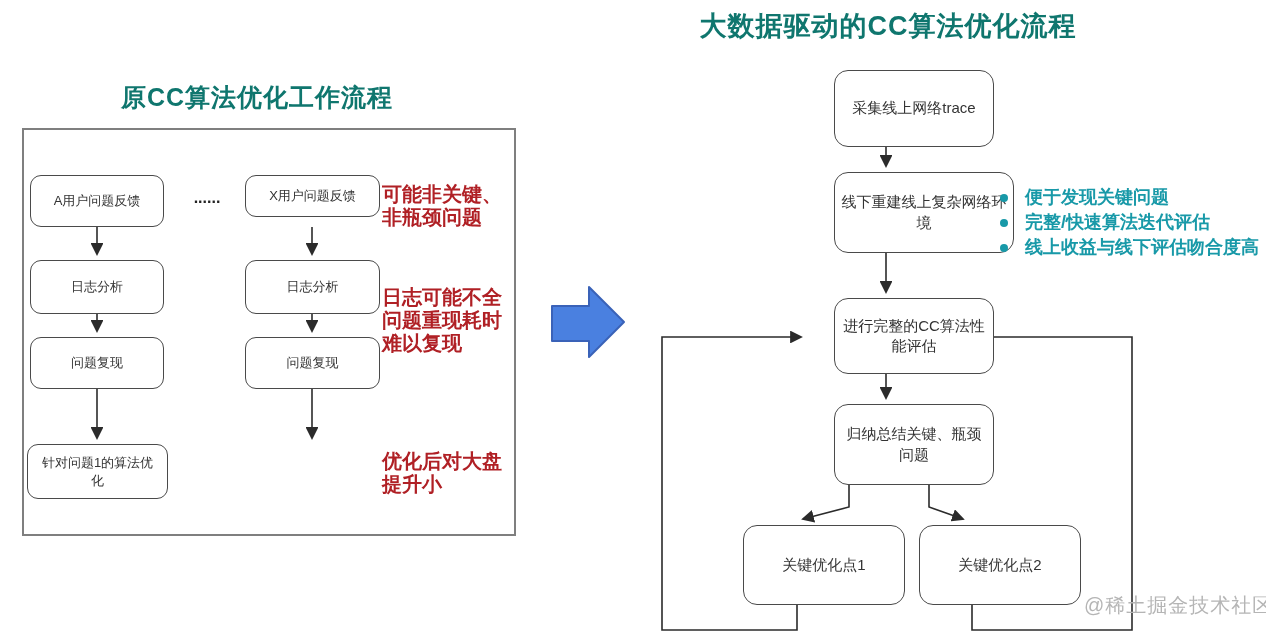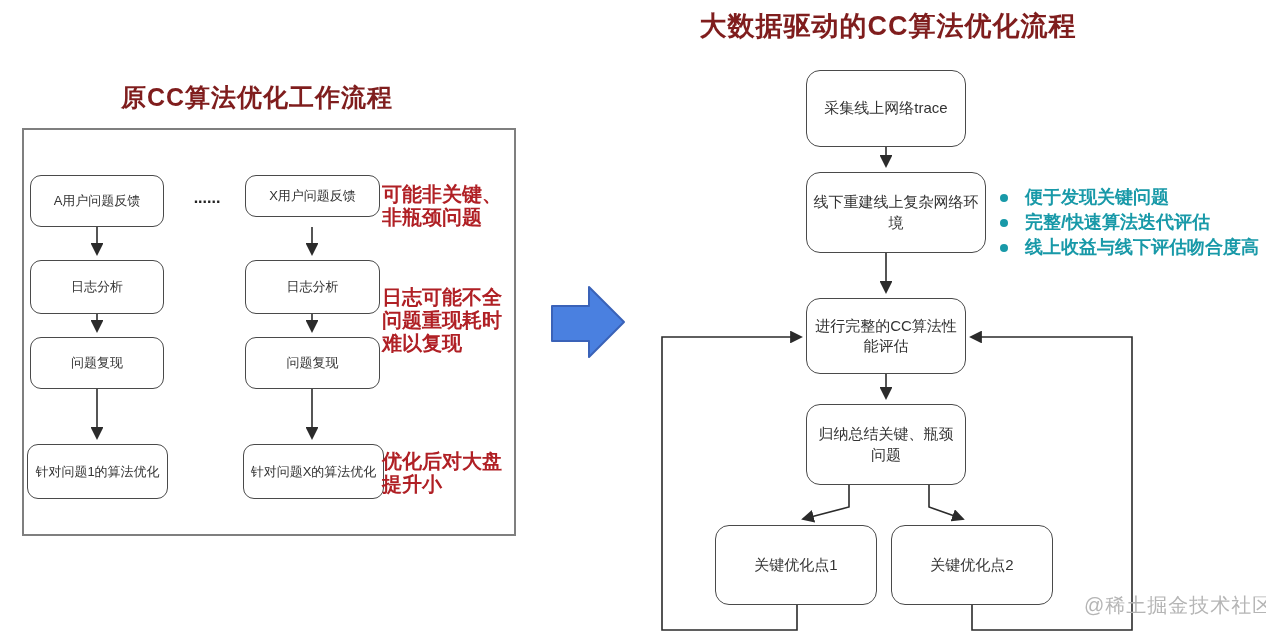--- a/index.html
+++ b/index.html
@@ -2,36 +2,36 @@
 <html><head>
 <meta charset="utf-8">
 <style>
   html,body{margin:0;padding:0;background:#ffffff;}
   .canvas{
     position:relative;width:1266px;height:637px;background:#ffffff;overflow:hidden;
     font-family:"Liberation Sans","DejaVu Sans",sans-serif;color:#333;
   }
   .layer{position:absolute;left:0;top:0;}
   .flow-title{
-    position:absolute;text-align:center;font-weight:bold;color:#7f1d1d;
+    position:absolute;text-align:center;font-weight:bold;color:#0f766e;
     letter-spacing:1px;
   }
   .left-title{left:90px;top:81px;width:334px;font-size:25px;}
   .right-title{left:690px;top:8px;width:396px;font-size:27px;}
   .panel{
     position:absolute;left:22px;top:128px;width:494px;height:408px;
     border:2px solid #7f7f7f;box-sizing:border-box;background:transparent;
   }
   .step{
     position:absolute;box-sizing:border-box;background:#fff;
     border:1.6px solid #4a4a4a;display:flex;align-items:center;justify-content:center;
     text-align:center;line-height:1.35;
   }
-  .step.sm{border-radius:11px;font-size:13px;padding:3px;}
-  .step.lg{border-radius:14px;font-size:15px;padding:12px 6px;}
+  .step.sm{border-radius:11px;font-size:13px;padding:9px;}
+  .step.lg{border-radius:14px;font-size:15px;padding:12px 6px;margin-left:28px;}
   .dots{
     position:absolute;left:178px;top:189px;width:58px;text-align:center;
     font-size:16px;font-weight:bold;color:#222;
   }
   .annotation{
     position:absolute;left:382px;width:140px;white-space:pre-line;
     color:#b02025;font-weight:bold;font-size:20px;line-height:23px;
   }
   .benefits{position:absolute;left:1000px;top:186px;}
   .benefit{display:flex;align-items:flex-start;margin-bottom:2px;gap:8px;}
@@ -88,21 +88,20 @@
   <div class="step sm" style="left:30px;top:175px;width:134px;height:52px;">A用户问题反馈</div>
   <div class="step sm" style="left:30px;top:260px;width:134px;height:54px;">日志分析</div>
   <div class="step sm" style="left:30px;top:337px;width:134px;height:52px;">问题复现</div>
   <div class="step sm" style="left:27px;top:444px;width:141px;height:55px;">针对问题1的算法优化</div>
 
   <div class="dots">......</div>
 
   <div class="step sm" style="left:245px;top:175px;width:135px;height:42px;">X用户问题反馈</div>
   <div class="step sm" style="left:245px;top:260px;width:135px;height:54px;">日志分析</div>
   <div class="step sm" style="left:245px;top:337px;width:135px;height:52px;">问题复现</div>
-  <div class="step sm" style="left:243px;top:444px;width:141px;height:55px;">针对问题X的算法优化</div>
 
   <div class="annotation" style="top:183px;">可能非关键、
 非瓶颈问题</div>
   <div class="annotation" style="top:286px;">日志可能不全
 问题重现耗时
 难以复现</div>
   <div class="annotation" style="top:450px;">优化后对大盘
 提升小</div>
 
   <div class="flow-title right-title">大数据驱动的CC算法优化流程</div>

